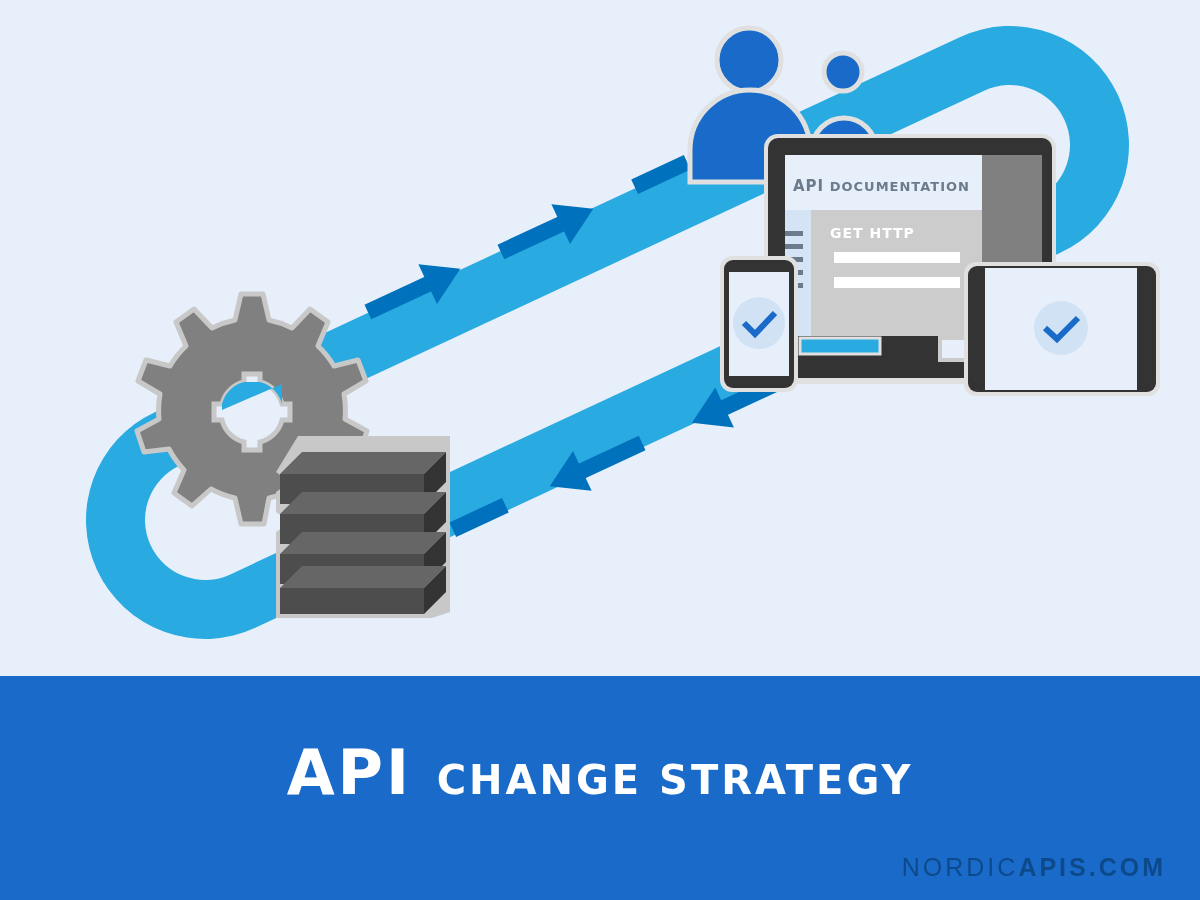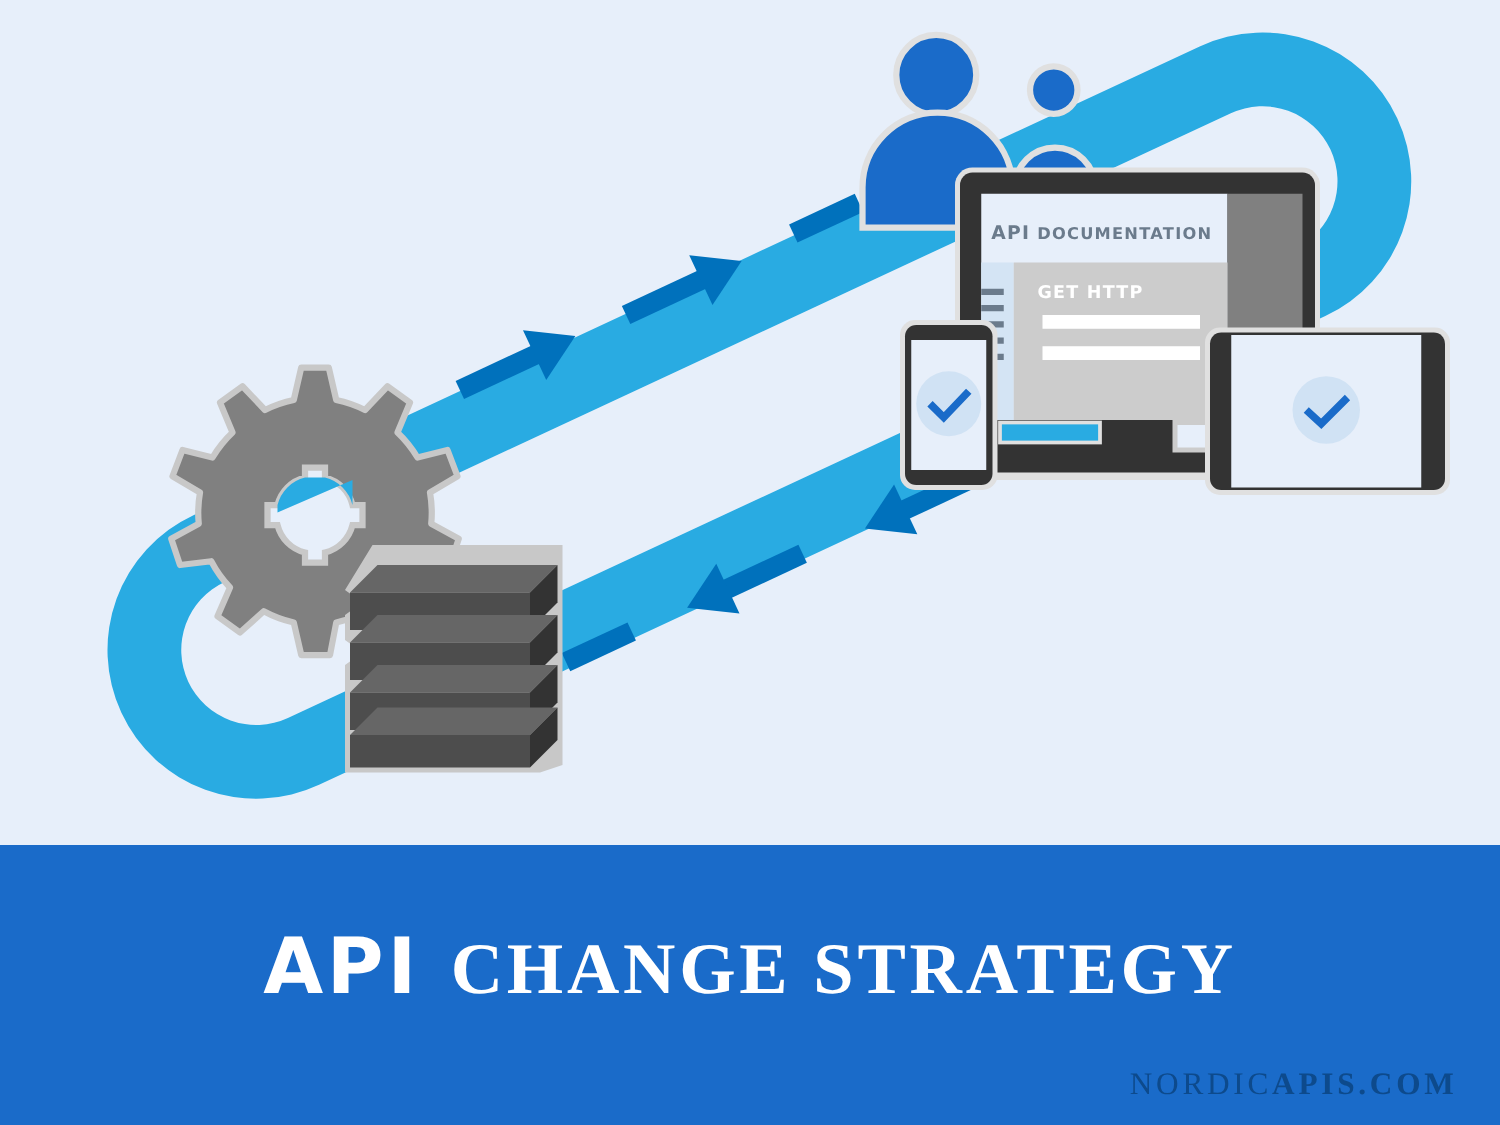--- a/index.html
+++ b/index.html
@@ -1,21 +1,21 @@
 <!DOCTYPE html>
 <html><head>
 <meta charset="utf-8">
 <style>
   html, body { margin: 0; padding: 0; }
   body { width: 1200px; height: 900px; overflow: hidden; background: #e7effa; position: relative; font-family: "DejaVu Sans", sans-serif; }
   .art { position: absolute; left: 0; top: 0; width: 1200px; height: 676px; }
   .band { position: absolute; left: 0; top: 676px; width: 1200px; height: 224px; background: #1a6bc9; }
   .title { position: absolute; left: 0; top: 728px; width: 1200px; text-align: center; color: #ffffff; font-family: "DejaVu Sans", sans-serif; font-weight: bold; font-size: 62px; letter-spacing: 3px; line-height: 90px; }
-  .title .small { font-size: 58px; font-family: Liberation Serif, serif; }
-  .site { position: absolute; right: 34px; bottom: 18px; color: #0d4a8c; font-family: Liberation Serif, serif; font-size: 25px; letter-spacing: 3px; margin-top: 32px; }
+  .title .small { font-size: 40px; }
+  .site { position: absolute; right: 34px; bottom: 18px; color: #0d4a8c; font-family: Liberation Sans, sans-serif; font-size: 25px; letter-spacing: 3px; margin-top: 32px; }
   .site b { font-weight: bold; }
   .doc-label { font-family: "DejaVu Sans", sans-serif; font-weight: bold; letter-spacing: 1px; }
 </style>
 </head>
 <body>
 
 <svg class="art" viewBox="0 0 1200 676" width="1200" height="676" xmlns="http://www.w3.org/2000/svg">
 
   <g>
     <path d="M 205 520 L 1010 145" stroke="#29abe2" stroke-width="238" stroke-linecap="round" fill="none"></path>

